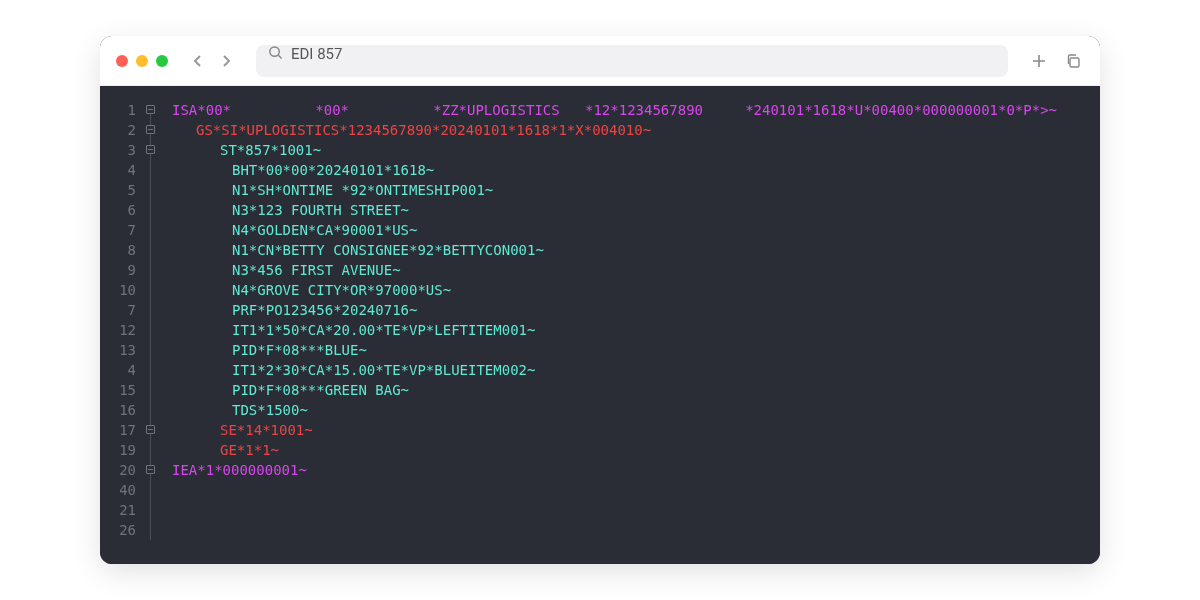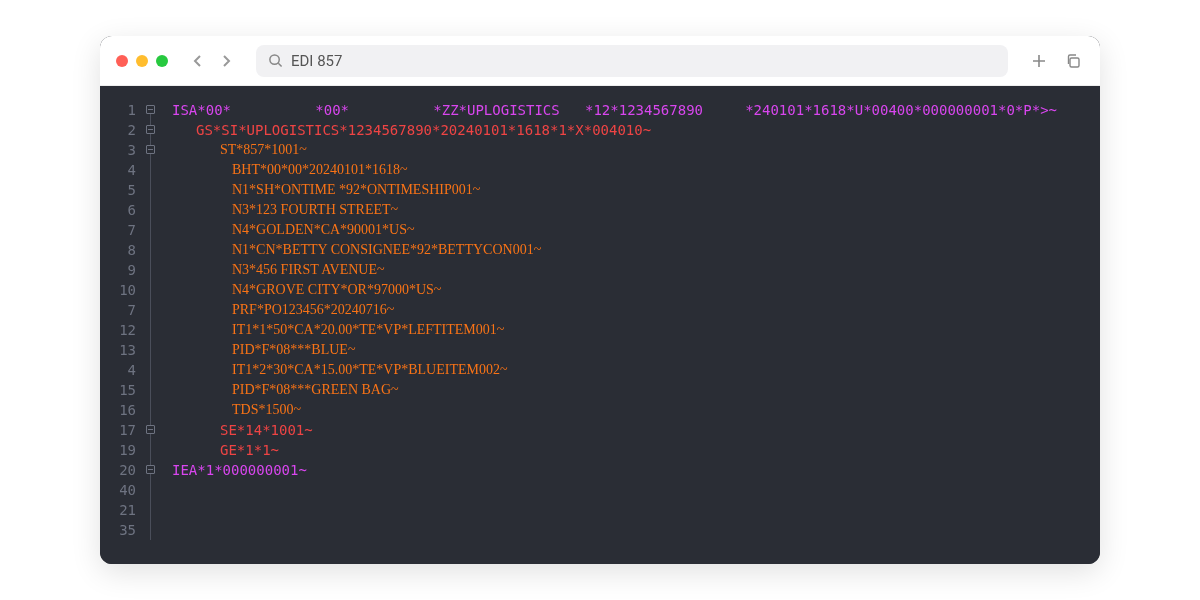--- a/index.html
+++ b/index.html
@@ -53,21 +53,21 @@
       justify-content: center;
       color: #999;
       cursor: pointer;
     }
     .search-bar {
       flex: 1;
       height: 32px;
       background: #f1f1f3;
       border-radius: 8px;
       display: flex;
-      align-items: center;
+      align-items: flex-start;
       padding: 0 12px;
       gap: 8px;
       margin-left: 8px;
     }
     .search-icon {
       color: #888;
       flex-shrink: 0;
     }
     .search-text {
       color: #555;
@@ -134,21 +134,21 @@
       background: #6e7381;
     }
     .code {
       flex: 1;
       padding-left: 6px;
       white-space: pre;
       color: #d0d0d0;
     }
     .c-white { color: #d946ef; }
     .c-blue { color: #ef4444; }
-    .c-orange { color: #f97316; font-family: Liberation Serif, serif; }
+    .c-orange { color: #5eead4; }
     .indent1 { padding-left: 24px; }
     .indent2 { padding-left: 48px; }
     .indent3 { padding-left: 60px; }
     .line { height: 20px; }
   </style>
 </head>
 <body>
 
 <div class="window">
   <div class="titlebar">
@@ -208,21 +208,21 @@
         <div class="line">12</div>
         <div class="line">13</div>
         <div class="line">4</div>
         <div class="line">15</div>
         <div class="line">16</div>
         <div class="line">17</div>
         <div class="line">19</div>
         <div class="line">20</div>
         <div class="line">40</div>
         <div class="line">21</div>
-        <div class="line">35</div>
+        <div class="line">26</div>
       </div>
     <div class="gutter-fold" id="gutter-fold">
       <div class="fold-line"></div>
     <div class="fold-marker" style="top: 5px;"></div>
         <div class="fold-marker" style="top: 25px;"></div>
         <div class="fold-marker" style="top: 45px;"></div>
         <div class="fold-marker" style="top: 325px;"></div>
         <div class="fold-marker" style="top: 365px;"></div>
       </div>
     <div class="code" id="code"><div class="line  c-white">ISA*00*          *00*          *ZZ*UPLOGISTICS   *12*1234567890     *240101*1618*U*00400*000000001*0*P*&gt;~</div><div class="line indent1 c-blue">GS*SI*UPLOGISTICS*1234567890*20240101*1618*1*X*004010~</div><div class="line indent2 c-orange">ST*857*1001~</div><div class="line indent3 c-orange">BHT*00*00*20240101*1618~</div><div class="line indent3 c-orange">N1*SH*ONTIME *92*ONTIMESHIP001~</div><div class="line indent3 c-orange">N3*123 FOURTH STREET~</div><div class="line indent3 c-orange">N4*GOLDEN*CA*90001*US~</div><div class="line indent3 c-orange">N1*CN*BETTY CONSIGNEE*92*BETTYCON001~</div><div class="line indent3 c-orange">N3*456 FIRST AVENUE~</div><div class="line indent3 c-orange">N4*GROVE CITY*OR*97000*US~</div><div class="line indent3 c-orange">PRF*PO123456*20240716~</div><div class="line indent3 c-orange">IT1*1*50*CA*20.00*TE*VP*LEFTITEM001~</div><div class="line indent3 c-orange">PID*F*08***BLUE~</div><div class="line indent3 c-orange">IT1*2*30*CA*15.00*TE*VP*BLUEITEM002~</div><div class="line indent3 c-orange">PID*F*08***GREEN BAG~</div><div class="line indent3 c-orange">TDS*1500~</div><div class="line indent2 c-blue">SE*14*1001~</div><div class="line indent2 c-blue">GE*1*1~</div><div class="line  c-white">IEA*1*000000001~</div><div class="line  c-white"></div><div class="line  c-white"></div><div class="line  c-white"></div></div>

